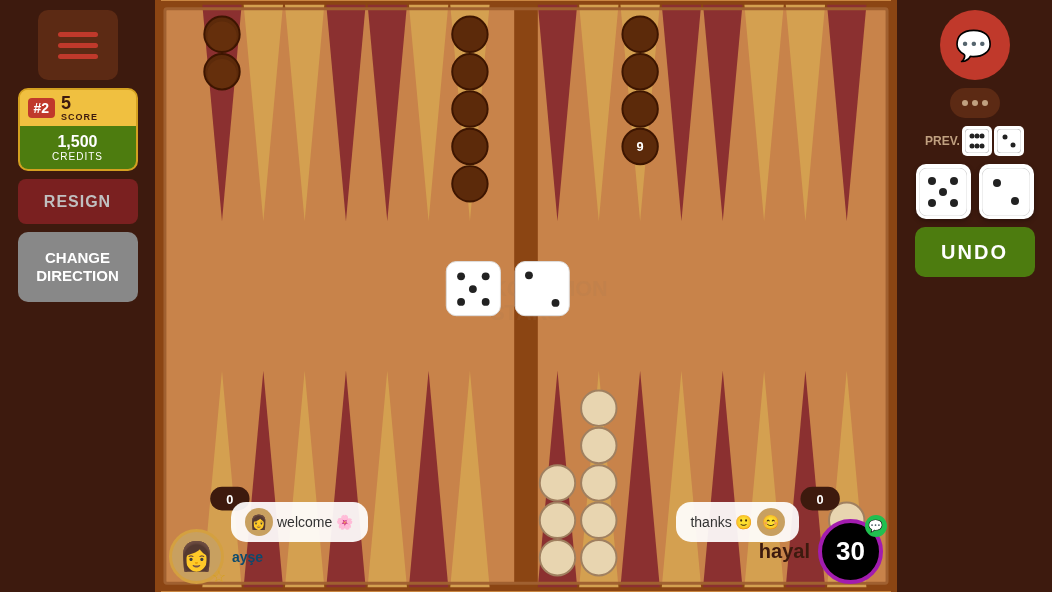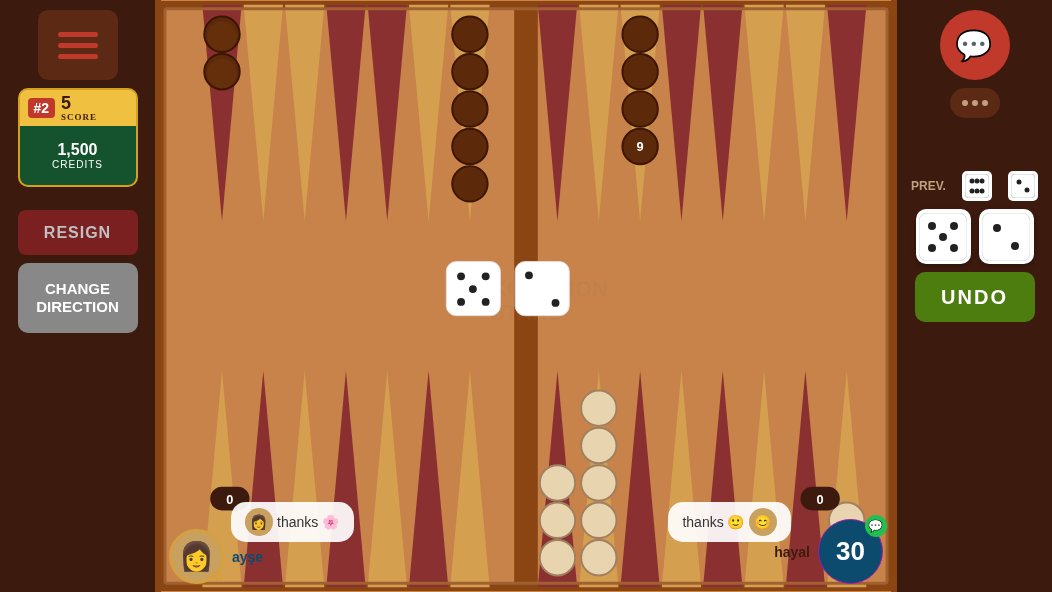--- a/index.html
+++ b/index.html
@@ -77,25 +77,24 @@
       font-size: 18px;
       font-weight: bold;
       color: #3d1a0e;
       line-height: 1;
     }
     .score-text {
       font-size: 9px;
       color: #3d1a0e;
       font-weight: bold;
       letter-spacing: 1px;
-      font-family: Liberation Serif, serif;
     }
     .credits-box {
-      background: #14532d;
-      padding: 15px 8px;
+      background: #4d7c0f;
+      padding: 7px 8px;
       text-align: center;
     }
     .credits-num {
       font-size: 16px;
       font-weight: bold;
       color: white;
     }
     .credits-text {
       font-size: 10px;
       color: white;
@@ -106,21 +105,20 @@
       width: 120px;
       height: 45px;
       background: #7a2020;
       border-radius: 8px;
       color: #c0c0c0;
       font-weight: bold;
       font-size: 16px;
       letter-spacing: 1px;
       border: none;
       cursor: pointer;
-      margin-top: 15px;
     }
 
     .change-dir-btn {
       width: 120px;
       height: 70px;
       background: #888;
       border-radius: 10px;
       color: white;
       font-weight: bold;
       font-size: 15px;
@@ -173,24 +171,23 @@
     }
     .dot {
       width: 6px; height: 6px;
       background: #c0a080;
       border-radius: 50%;
     }
 
     .prev-section {
       display: flex;
       align-items: center;
-      gap: 16px;
+      gap: 2px;
       width: 100%;
       justify-content: center;
-      margin-top: 45px;
     }
     .prev-label {
       color: #c0a080;
       font-weight: bold;
       font-size: 12px;
     }
     .dice-small {
       width: 30px; height: 30px;
       background: white;
       border-radius: 5px;
@@ -469,31 +466,31 @@
   <div style="position:absolute; bottom:8px; left:8px; display:flex; align-items:center; gap:8px;">
     <div style="position:relative;">
       <div class="avatar">👩</div>
       <div style="position:absolute;bottom:-2px;right:-2px;color:#d4a020;font-size:16px;">☆</div>
     </div>
     <div style="color:#0c4a6e;font-weight:bold;font-size:14px;">ayşe</div>
   </div>
 
   <div style="position:absolute;bottom:50px;left:70px;background:rgba(255,255,255,0.92);border-radius:15px;padding:6px 14px;font-size:14px;color:#333;display:flex;align-items:center;gap:4px;">
     <div class="small-avatar">👩</div>
-    <span>thanks 🌸</span>
-  </div>
-
-  <div style="position:absolute;bottom:50px;right:100px;background:rgba(255,255,255,0.92);border-radius:15px;padding:6px 14px;font-size:14px;color:#333;display:flex;align-items:center;gap:4px;">
+    <span>welcome 🌸</span>
+  </div>
+
+  <div style="position:absolute;bottom:50px;right:92px;background:rgba(255,255,255,0.92);border-radius:15px;padding:6px 14px;font-size:14px;color:#333;display:flex;align-items:center;gap:4px;">
     <span>thanks 🙂</span>
     <div class="small-avatar">😊</div>
   </div>
 
   <div style="position:absolute;bottom:8px;right:8px;display:flex;align-items:center;gap:8px;flex-direction:row-reverse;">
     <div style="position:relative;">
-      <div style="width:65px;height:65px;border-radius:50%;background:#0c4a6e;border:1px solid #a21caf;display:flex;align-items:center;justify-content:center;font-size:26px;font-weight:bold;color:white;position:relative;">
+      <div style="width:65px;height:65px;border-radius:50%;background:#000000;border:4px solid #a21caf;display:flex;align-items:center;justify-content:center;font-size:26px;font-weight:bold;color:white;position:relative;">
         <span>30</span>
       </div>
       <div style="position:absolute;top:-4px;right:-4px;width:22px;height:22px;background:#20c050;border-radius:50%;display:flex;align-items:center;justify-content:center;font-size:12px;">💬</div>
     </div>
-    <div style="color:#3d1a0e;font-weight:bold;font-size:14px;">hayal</div>
+    <div style="color:#3d1a0e;font-weight:bold;font-size:20px;">hayal</div>
   </div>
 
 </div>
 
 </body></html>

